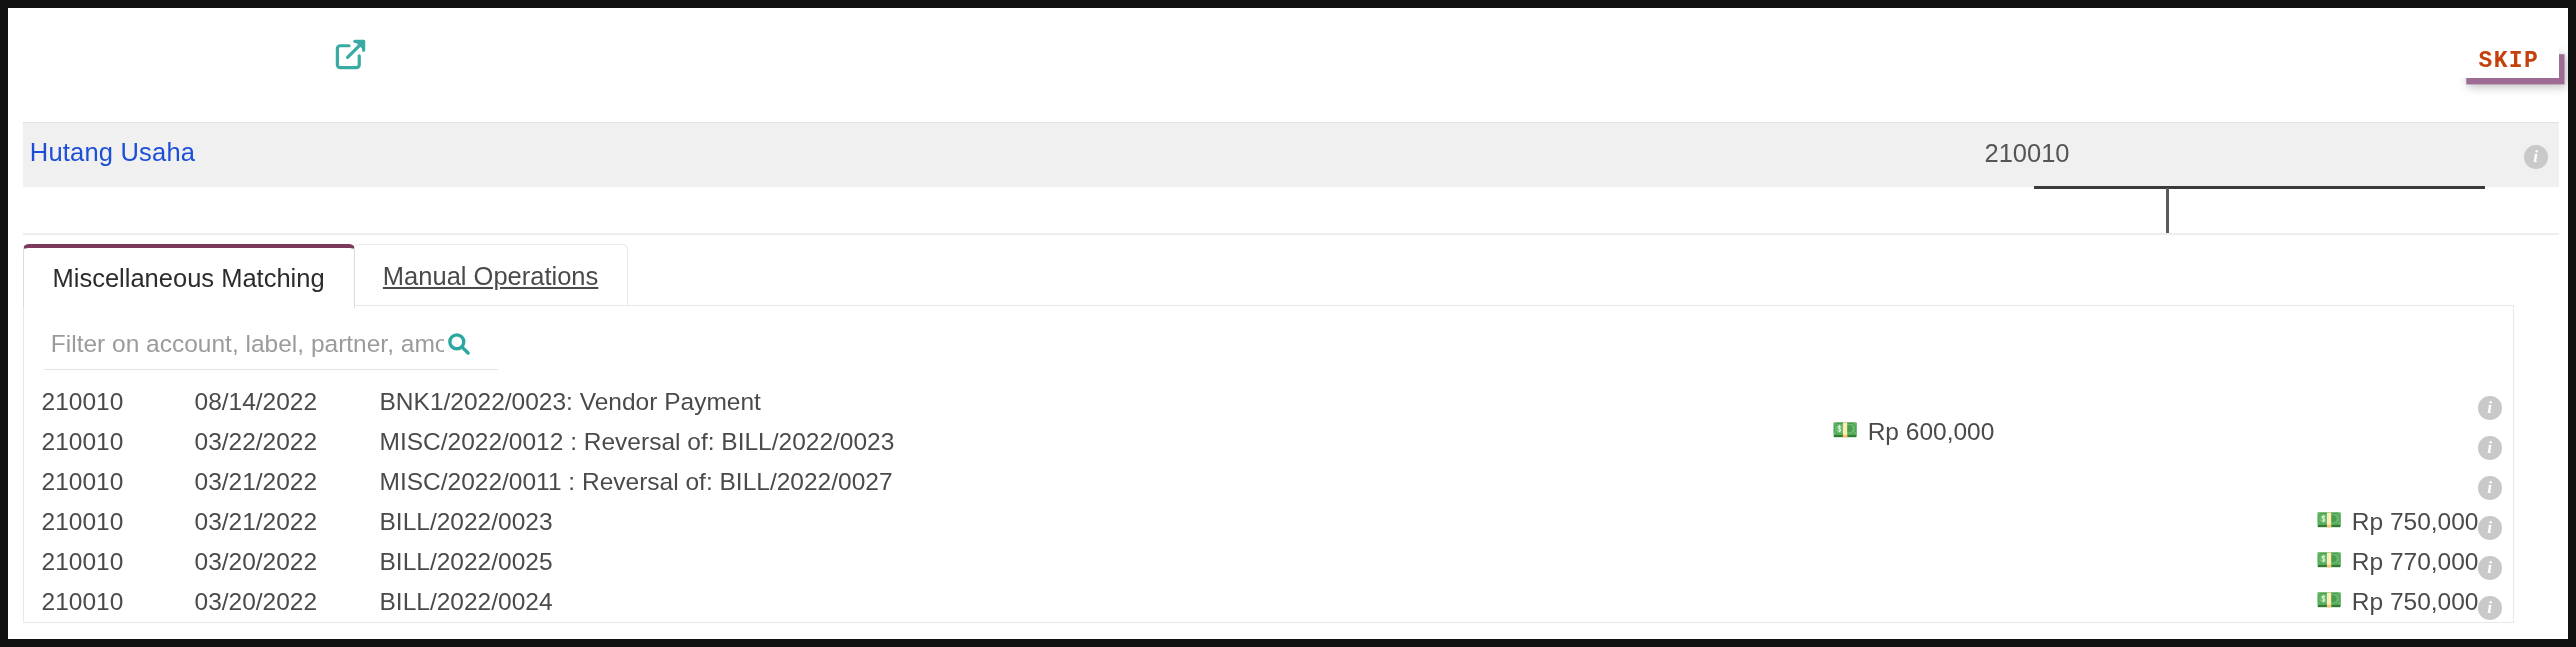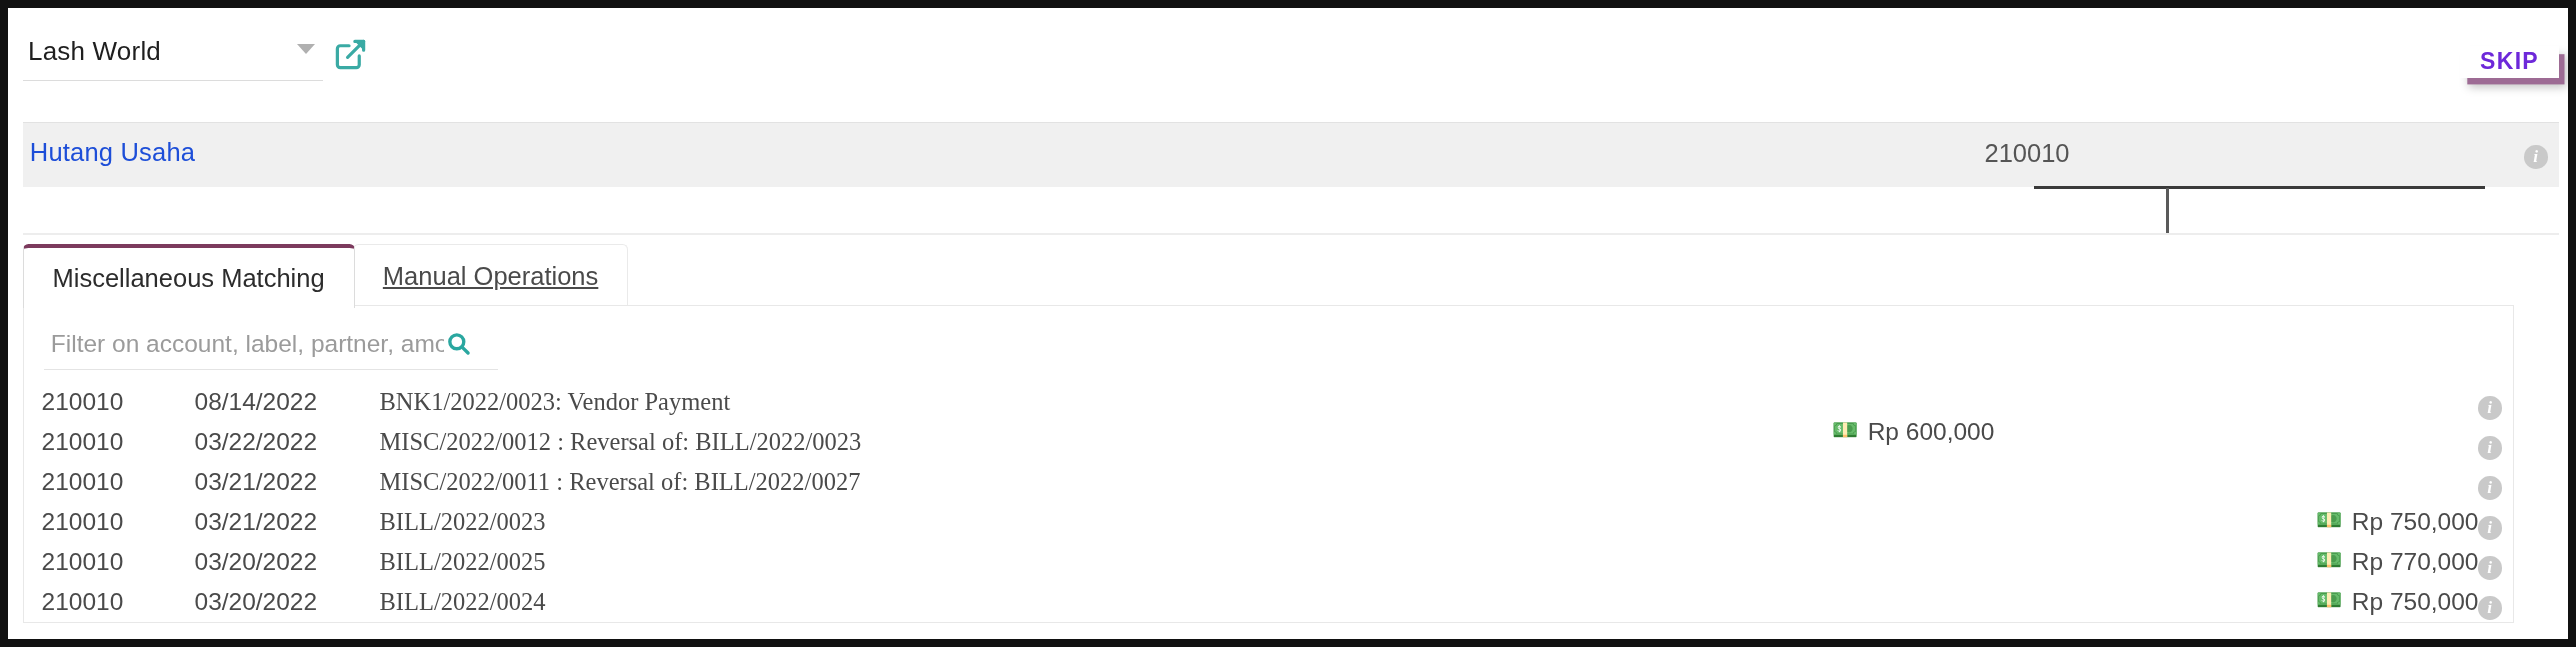--- a/index.html
+++ b/index.html
@@ -74,27 +74,28 @@
     cursor: pointer;
   }
   .ext-link svg { display: block; }
 
   .skip-btn {
     position: absolute;
     right: 9px;
     top: 38px;
     padding: 3.6px 20px 5.5px 20px;
     background: #ffffff;
-    color: #6d28d9;
+    color: #c2410c;
     font-size: 23px;
     font-weight: bold;
     letter-spacing: 1.3px;
     line-height: 1;
     cursor: pointer;
     box-shadow: 6.4px 7.3px 0 -0.9px #9d6b94, 8.2px 9px 9px rgba(0,0,0,.25);
+    font-family: Liberation Mono, monospace;
   }
 
   
   .acct-strip {
     position: absolute;
     left: 14.5px;
     top: 114px;
     width: 2536px;
     height: 65px;
     background: #f0f0f0;
@@ -241,21 +242,21 @@
     position: relative;
     height: 40px;
     width: 100%;
     font-size: 24.5px;
     color: #4a4a4a;
     cursor: pointer;
   }
 
   .c-account { position: absolute; left: 18px;  top: 3.6px; }
   .c-date    { position: absolute; left: 171px; top: 3.6px; }
-  .c-label   { position: absolute; left: 356px; top: 3.6px; white-space: nowrap; font-family: Liberation Serif, serif; }
+  .c-label   { position: absolute; left: 356px; top: 3.6px; white-space: nowrap; }
 
   .c-debit {
     position: absolute;
     left: 1809px;
     width: 391px;
     top: 3.6px;
     text-align: left;
     white-space: nowrap;
     margin-top: 30px;
   }
@@ -297,24 +298,20 @@
   }
 </style>
 </head>
 <body>
 
 <div id="screen">
   <div class="inner">
 
     <div class="topbar">
 
-      <div class="company-select">
-        <span class="company-name">Lash World</span>
-        <span class="caret-down"></span>
-      </div>
 
       <span class="ext-link">
         <svg width="35" height="35" viewBox="0 0 24 24" fill="none" stroke="#3aaaa4" stroke-width="2.2" stroke-linecap="round" stroke-linejoin="round">
           <path d="M18 13v6a2 2 0 0 1-2 2H5a2 2 0 0 1-2-2V8a2 2 0 0 1 2-2h6"></path>
           <polyline points="15 3 21 3 21 9" fill="#3aaaa4" stroke="#3aaaa4"></polyline>
           <line x1="10" y1="14" x2="21" y2="3"></line>
         </svg>
       </span>
 
       <div class="skip-btn">SKIP</div>

